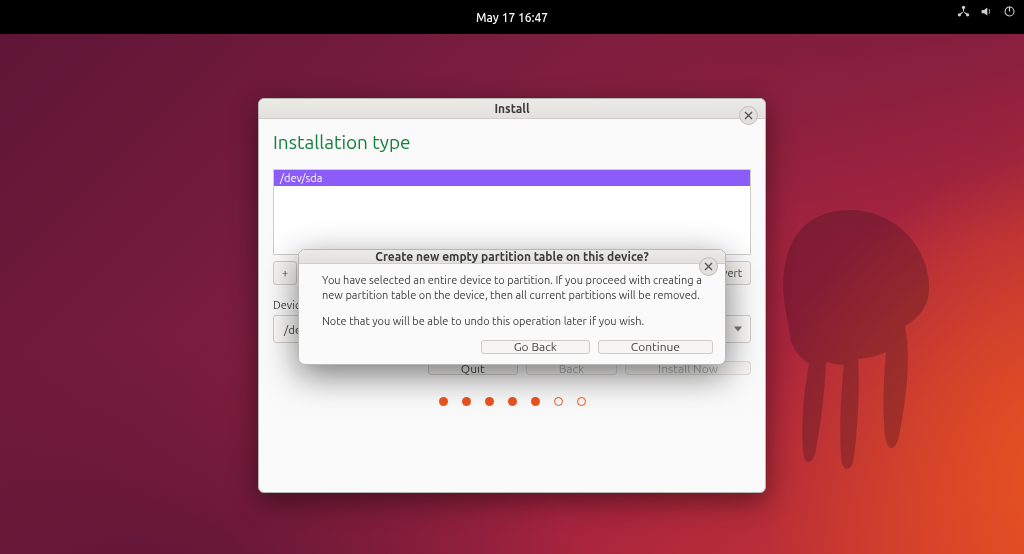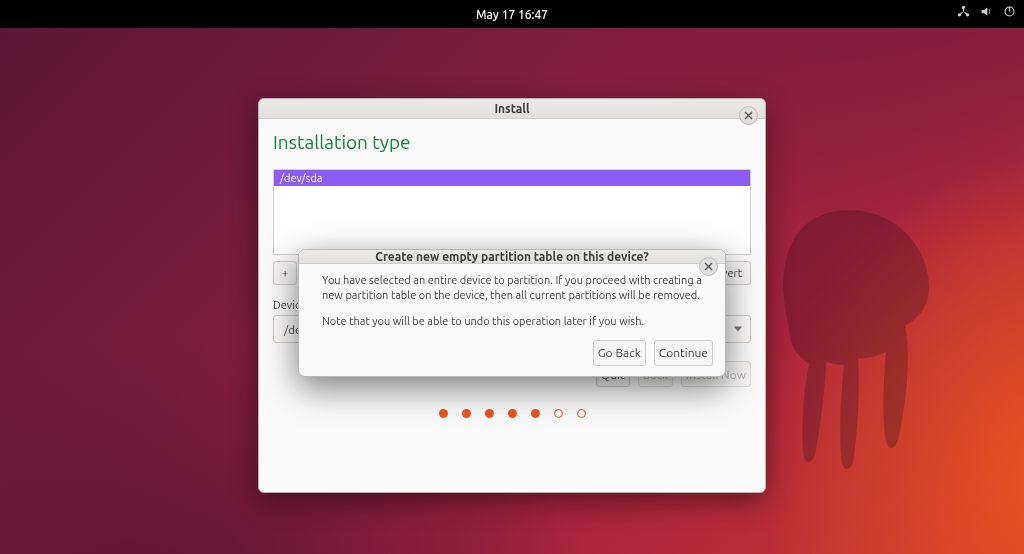--- a/index.html
+++ b/index.html
@@ -7,21 +7,21 @@
 body {
   background:
     radial-gradient(ellipse 800px 500px at 15% 110%, #5d1535 0%, rgba(93,21,53,0) 55%),
     radial-gradient(ellipse 700px 700px at 105% 85%, #e95420 0%, rgba(233,84,32,0) 45%),
     radial-gradient(ellipse 900px 500px at 90% -10%, #7a1d3e 0%, rgba(122,29,62,0) 60%),
     linear-gradient(135deg, #5d1535 0%, #7a1d3e 35%, #a8243e 70%, #cf3a2f 100%);
   position: relative;
 }
 
 .topbar {
-  position: absolute; left: 0; top: 0; width: 100%; height: 28px;
+  position: absolute; left: 0; top: 0; width: 100%; height: 34px;
   background: #000; color: #fff; font-size: 12px;
   display: flex; align-items: center; justify-content: center;
 }
 .topbar .datetime { font-weight: 500; }
 .topbar .tray {
   position: absolute; right: 8px; top: 0; height: 22px;
   display: flex; align-items: center; gap: 10px;
 }
 .topbar .tray svg { width: 13px; height: 13px; fill: #d0d0d0; }
 
@@ -80,21 +80,21 @@
 }
 .select .chev {
   position: absolute; right: 8px; top: 50%; transform: translateY(-50%);
   border-left: 4px solid transparent; border-right: 4px solid transparent;
   border-top: 5px solid #777;
 }
 .footer-btns {
   margin-top: 18px; display: flex; gap: 8px; justify-content: flex-end;
 }
 .btn {
-  height: 26px; padding: 0 4px; border: 1px solid #cfcdc9; border-radius: 3px;
+  height: 14px; padding: 0 32px; border: 1px solid #cfcdc9; border-radius: 3px;
   background: #f6f5f3; font-size: 12px; color: #444; display: inline-flex; align-items: center;
 }
 .btn.disabled { color: #b0b0b0; border-color: #dedcd9; cursor: default; }
 .dots {
   margin-top: 22px; display: flex; gap: 14px; justify-content: center;
 }
 .dot {
   width: 9px; height: 9px; border-radius: 50%;
   background: #e95420;
 }

